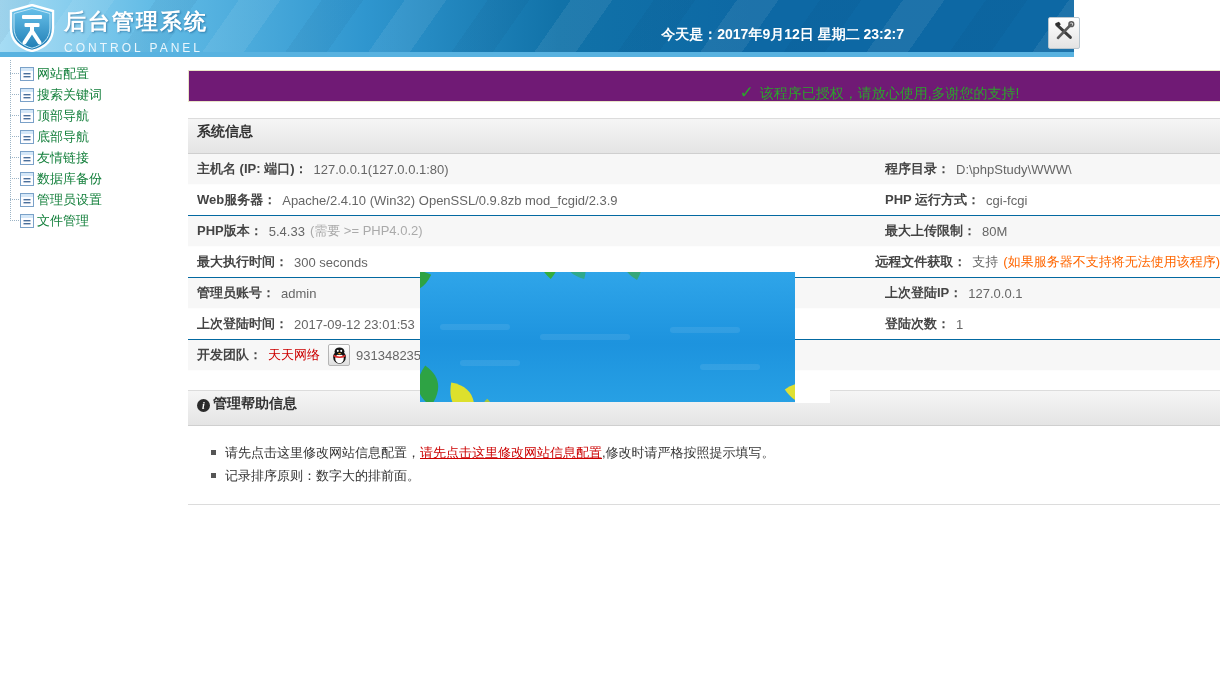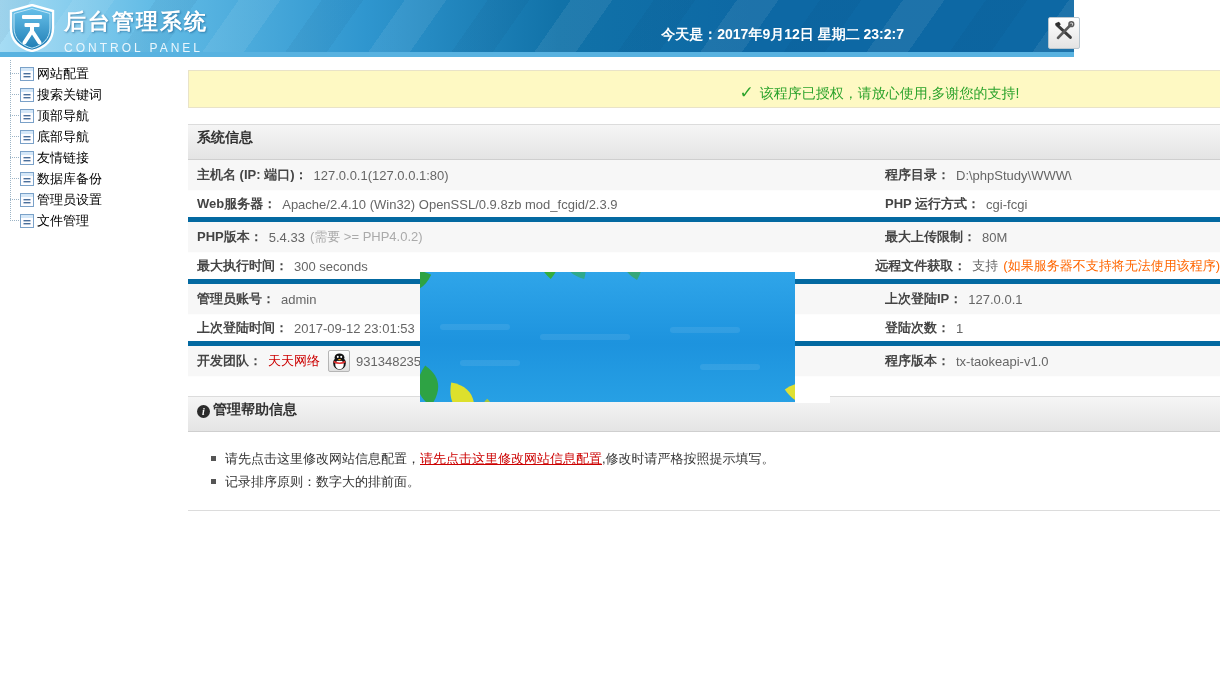--- a/index.html
+++ b/index.html
@@ -21,39 +21,39 @@
   .title-sub { font-size:12px; letter-spacing:3px; color:#eaf6fd; margin-top:4px; }
   .header-date { position:absolute; top:26px; right:170px; z-index:3; color:#fff; font-size:14px; font-weight:bold; }
   .tools-btn { position:absolute; top:17px; right:-6px; width:32px; height:32px; z-index:3;
     background:linear-gradient(#ffffff,#e3e3e3); border:1px solid #b9c6cf; border-radius:2px;
     display:flex; align-items:center; justify-content:center; cursor:pointer; }
 
   
   .sidebar { position:absolute; left:0; top:57px; width:187px; bottom:0; background:#fff; }
   .menu { position:relative; margin:6px 0 0 10px; }
   .menu::before { content:''; position:absolute; left:0; top:-3px; bottom:10px; border-left:1px dotted #9cb4c6; }
-  .nav-item { display:flex; align-items:center; height:21px; cursor:pointer; font-size:13px; color:#000000; white-space:nowrap; }
+  .nav-item { display:flex; align-items:center; height:21px; cursor:pointer; font-size:13px; color:#15803d; white-space:nowrap; }
   .tree-stub { display:inline-block; width:9px; height:1px; border-top:1px dotted #9cb4c6; margin-right:1px; }
   .doc-icon { display:inline-flex; width:15px; height:14px; margin-right:2px; align-items:center; }
 
   
   .content { position:absolute; left:188px; top:57px; right:0; bottom:0; }
 
-  .notice-box { margin-top:13px; height:38px; background:#fef9c3; border:1px solid #e9e3c8; border-right:none;
+  .notice-box { margin-top:13px; height:32px; background:#701a75; border:1px solid #e9e3c8; border-right:none;
     text-align:center; line-height:44px; padding-left:350px; font-size:14px; color:#2ca32c; }
   .notice-box .check { font-size:17px; font-weight:bold; margin-right:6px; }
 
   .section-header { margin-top:16px; height:36px; background:linear-gradient(#f5f5f5,#e4e4e4);
     border-top:1px solid #dcdcdc; border-bottom:1px solid #cfcfcf;
     font-size:14px; font-weight:bold; color:#333; line-height:25px; padding-left:9px; }
   .section-header .info-i { display:inline-block; width:13px; height:13px; border-radius:50%; background:#2b2b2b;
     color:#fff; font-size:10px; font-weight:bold; line-height:13px; text-align:center; vertical-align:-1px; margin-right:3px;
     font-family:"Liberation Serif","DejaVu Serif",serif; font-style:italic; }
 
-  .info-row { display:flex; height:31px; align-items:center; font-size:13px; border-bottom:5px solid #0369a1; }
+  .info-row { display:flex; height:31px; align-items:center; font-size:13px; border-bottom:1px solid #0369a1; }
   .info-row.odd { background:#f7f7f7; border-bottom:1px solid #fdfdfd; }
   .info-row.even { background:#ffffff; }
   .cell { display:flex; align-items:center; white-space:nowrap; }
   .cell.left { width:512px; padding-left:9px; }
   .cell.right { flex:1; padding-left:185px; }
   .lbl { font-weight:bold; color:#444; margin-right:6px; }
   .val { color:#666; }
   .note-gray { color:#aaa; margin-left:5px; }
   .note-orange { color:#f60; margin-left:5px; }
   .team-red { color:#cc0000; margin-right:8px; }
@@ -296,24 +296,20 @@
               <ellipse cx="7" cy="9.5" rx="6" ry="6.2" fill="#131313"></ellipse>
               <ellipse cx="7" cy="11" rx="4" ry="4.4" fill="#ffffff"></ellipse>
               <ellipse cx="7" cy="4" rx="4.6" ry="3.6" fill="#131313"></ellipse>
               <ellipse cx="5.4" cy="3.6" rx="0.9" ry="1.1" fill="#ffffff"></ellipse>
               <ellipse cx="8.6" cy="3.6" rx="0.9" ry="1.1" fill="#ffffff"></ellipse>
               <path d="M5.3 5.6 L8.7 5.6 L7 7 Z" fill="#f5a623"></path>
               <path d="M1.6 8 Q7 11.3 12.4 8" stroke="#e03030" stroke-width="1.6" fill="none"></path>
             </svg>
           </span>
           <span class="val">931348235</span>
-        </div>
-        <div class="cell right">
-          <span class="lbl">程序版本：</span>
-          <span class="val">tx-taokeapi-v1.0</span>
         </div>
       </div>
     </div>
 
   <div class="section-header" style="margin-top:19px;">
     <span class="info-i">i</span><span>管理帮助信息</span>
   </div>
   <div class="help-body">
       <div class="help-item">
         <span class="bullet-sq"></span>

